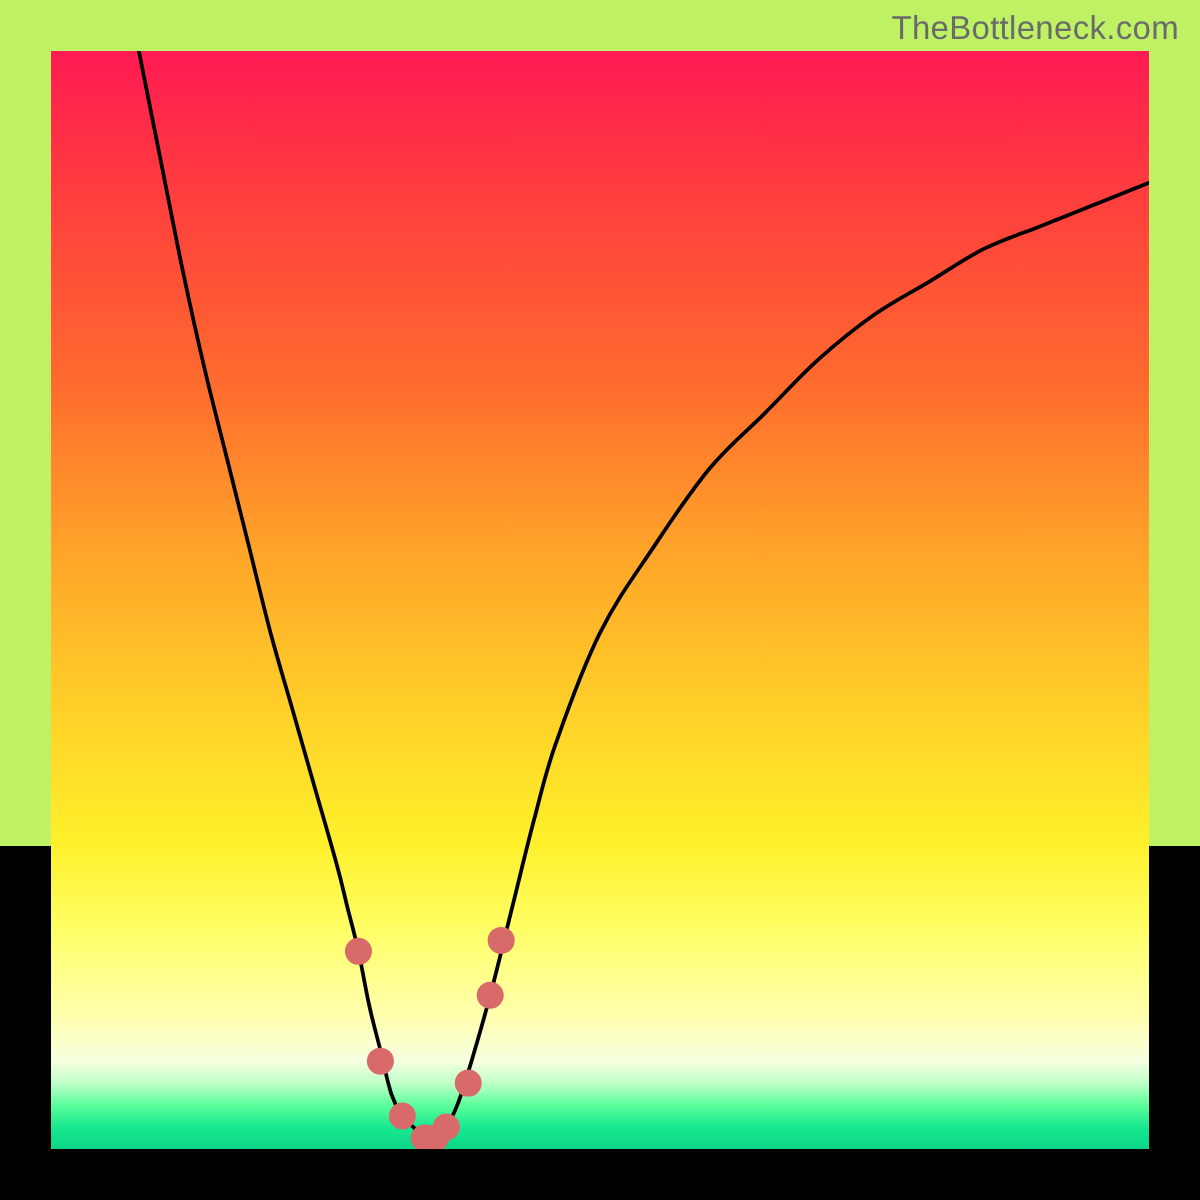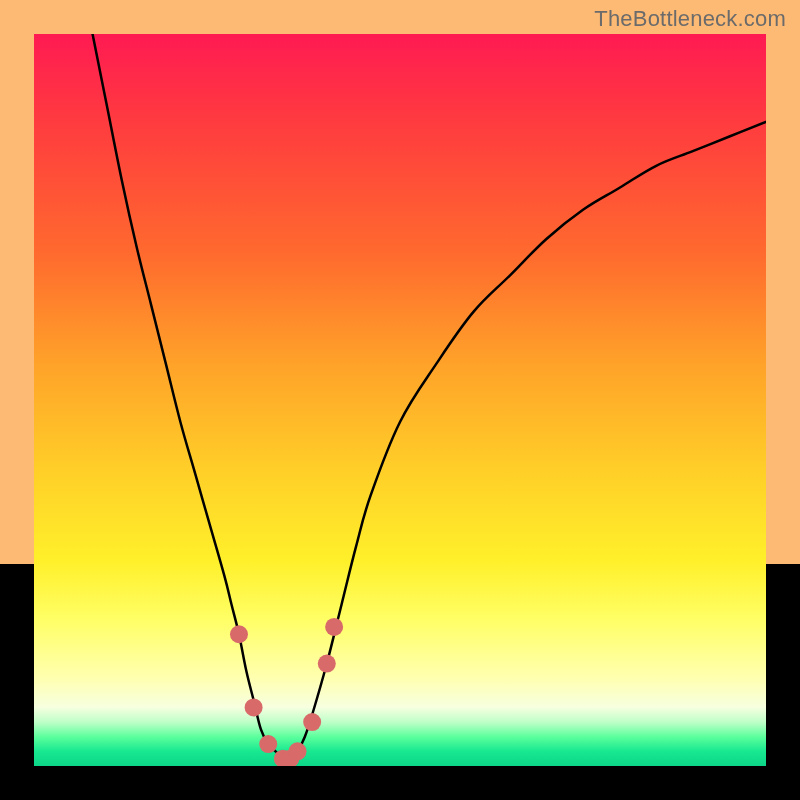--- a/index.html
+++ b/index.html
@@ -10,21 +10,21 @@
     background: #000;
     overflow: hidden;
     font-family: Arial, Helvetica, sans-serif;
   }
   .frame {
     position: absolute;
     left: 0;
     top: 0;
     width: 800px;
     height: 564px;
-    background: #fdba74;
+    background: #bef264;
   }
   .plot-area {
     position: absolute;
     left: 34px;
     top: 34px;
     width: 732px;
     height: 732px;
     
     background: linear-gradient(
       to bottom,

